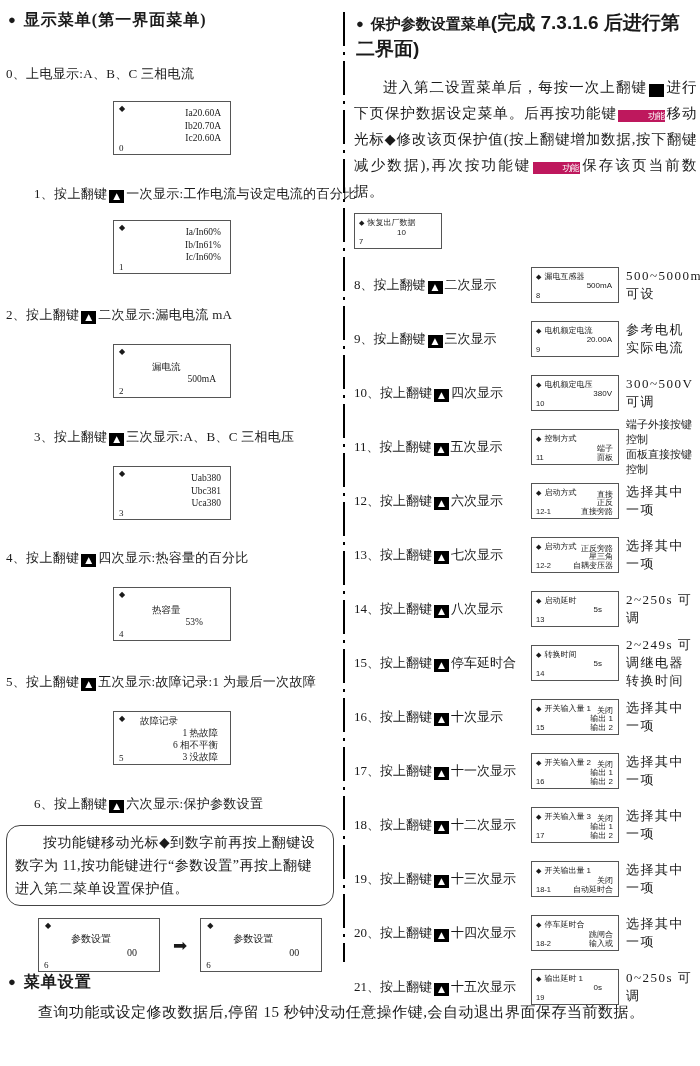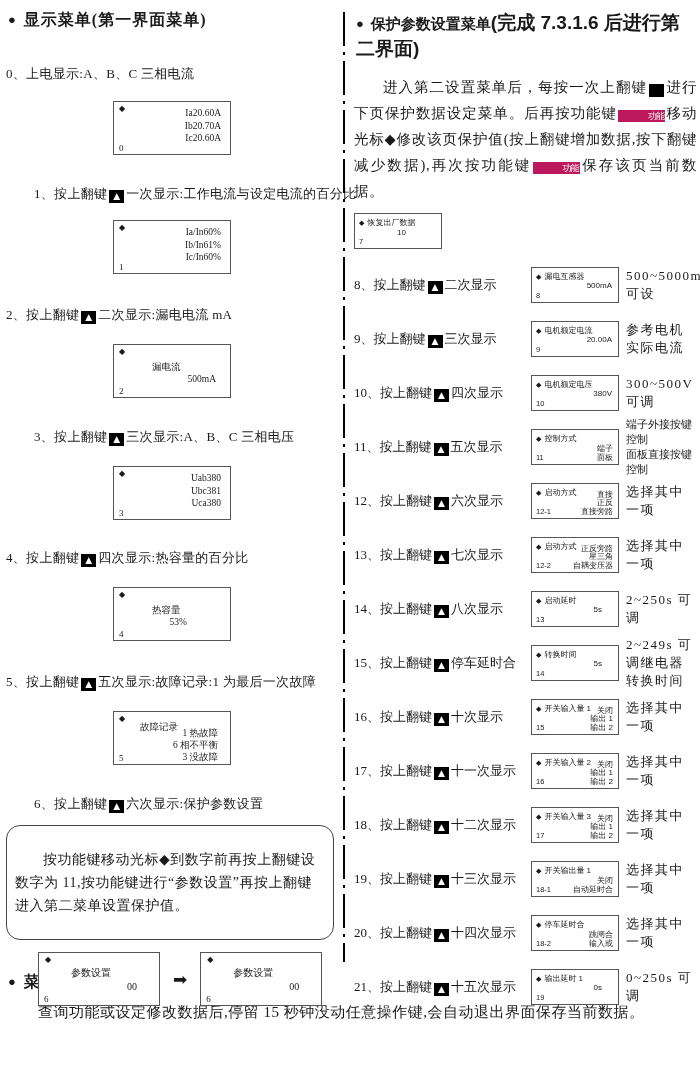--- a/index.html
+++ b/index.html
@@ -20,35 +20,35 @@
   .fkey{display:inline-block;background:#be185d;color:#fff;font-size:9px;height:12px;line-height:12px;padding:0 1px;letter-spacing:-1px;margin:0 1px;vertical-align:-1px;}
 
   
   .lcd-b{position:relative;width:118px;height:54px;border:1px solid #555;margin-left:107px;box-sizing:border-box;font-size:9.5px;background:#fff;}
   .lcd-b .dia{position:absolute;left:5px;top:2px;font-size:8px;}
   .lcd-b .rows{position:absolute;left:36px;right:9px;top:5px;}
   .lcd-b .row{display:flex;justify-content:flex-end;line-height:12.5px;}
   .lcd-b .idx{position:absolute;left:5px;bottom:1px;font-size:9px;}
   .lcd-b .ct{position:absolute;left:38px;top:16px;}
   .lcd-b .cv{position:absolute;right:14px;top:29px;}
-  .lcd-b .cv4{position:absolute;right:43px;top:29px;}
-  .lcd-b .t5{position:absolute;left:26px;top:9px;}
+  .lcd-b .cv4{position:absolute;right:27px;top:29px;}
+  .lcd-b .t5{position:absolute;left:26px;top:3px;}
   .lcd-b .opts5{position:absolute;right:12px;top:15px;text-align:right;line-height:12px;}
   .lcd-b .opts5 span{display:block;}
 
   
   .param-row{display:flex;align-items:center;margin:12px 0 0 32px;}
   .lcd-p{position:relative;width:122px;height:54px;border:1px solid #555;box-sizing:border-box;font-size:10px;background:#fff;}
   .lcd-p .dia{position:absolute;left:6px;top:2px;font-size:8px;}
   .lcd-p .pt{position:absolute;left:32px;top:13px;}
   .lcd-p .pv{position:absolute;right:22px;top:28px;}
   .lcd-p .idx{position:absolute;left:5px;bottom:1px;font-size:9px;}
   .arrow{font-size:17px;margin:0 13px;font-family:"DejaVu Sans",sans-serif;}
 
-  .rnote-box{border:1px solid #444;border-radius:14px;padding:22px 8px;font-size:14px;line-height:23px;margin-top:12px;width:328px;box-sizing:border-box;text-indent:2em;letter-spacing:0.5px;}
+  .rnote-box{border:1px solid #444;border-radius:14px;padding:5px 8px;font-size:14px;line-height:23px;margin-top:12px;width:328px;box-sizing:border-box;text-indent:2em;letter-spacing:0.5px;}
 
   
   .intro{font-size:14.5px;line-height:26px;margin:12px 0 0 0;text-align:justify;text-indent:2em;letter-spacing:0.5px;}
   .rrow{display:flex;align-items:center;height:54px;}
   .rlabel{width:177px;font-size:13px;flex-shrink:0;white-space:nowrap;}
   .lcd-s{position:relative;width:88px;height:36px;border:1px solid #555;box-sizing:border-box;flex-shrink:0;font-size:8px;font-family:"Liberation Sans","DejaVu Sans",sans-serif;background:#fff;}
   .lcd-s .t{position:absolute;left:4px;top:3px;white-space:nowrap;}
   .lcd-s .t .dia{font-size:7px;margin-right:3px;}
   .lcd-s .vc{position:absolute;left:42px;top:14px;}
   .lcd-s .vr{position:absolute;right:6px;top:13px;}

